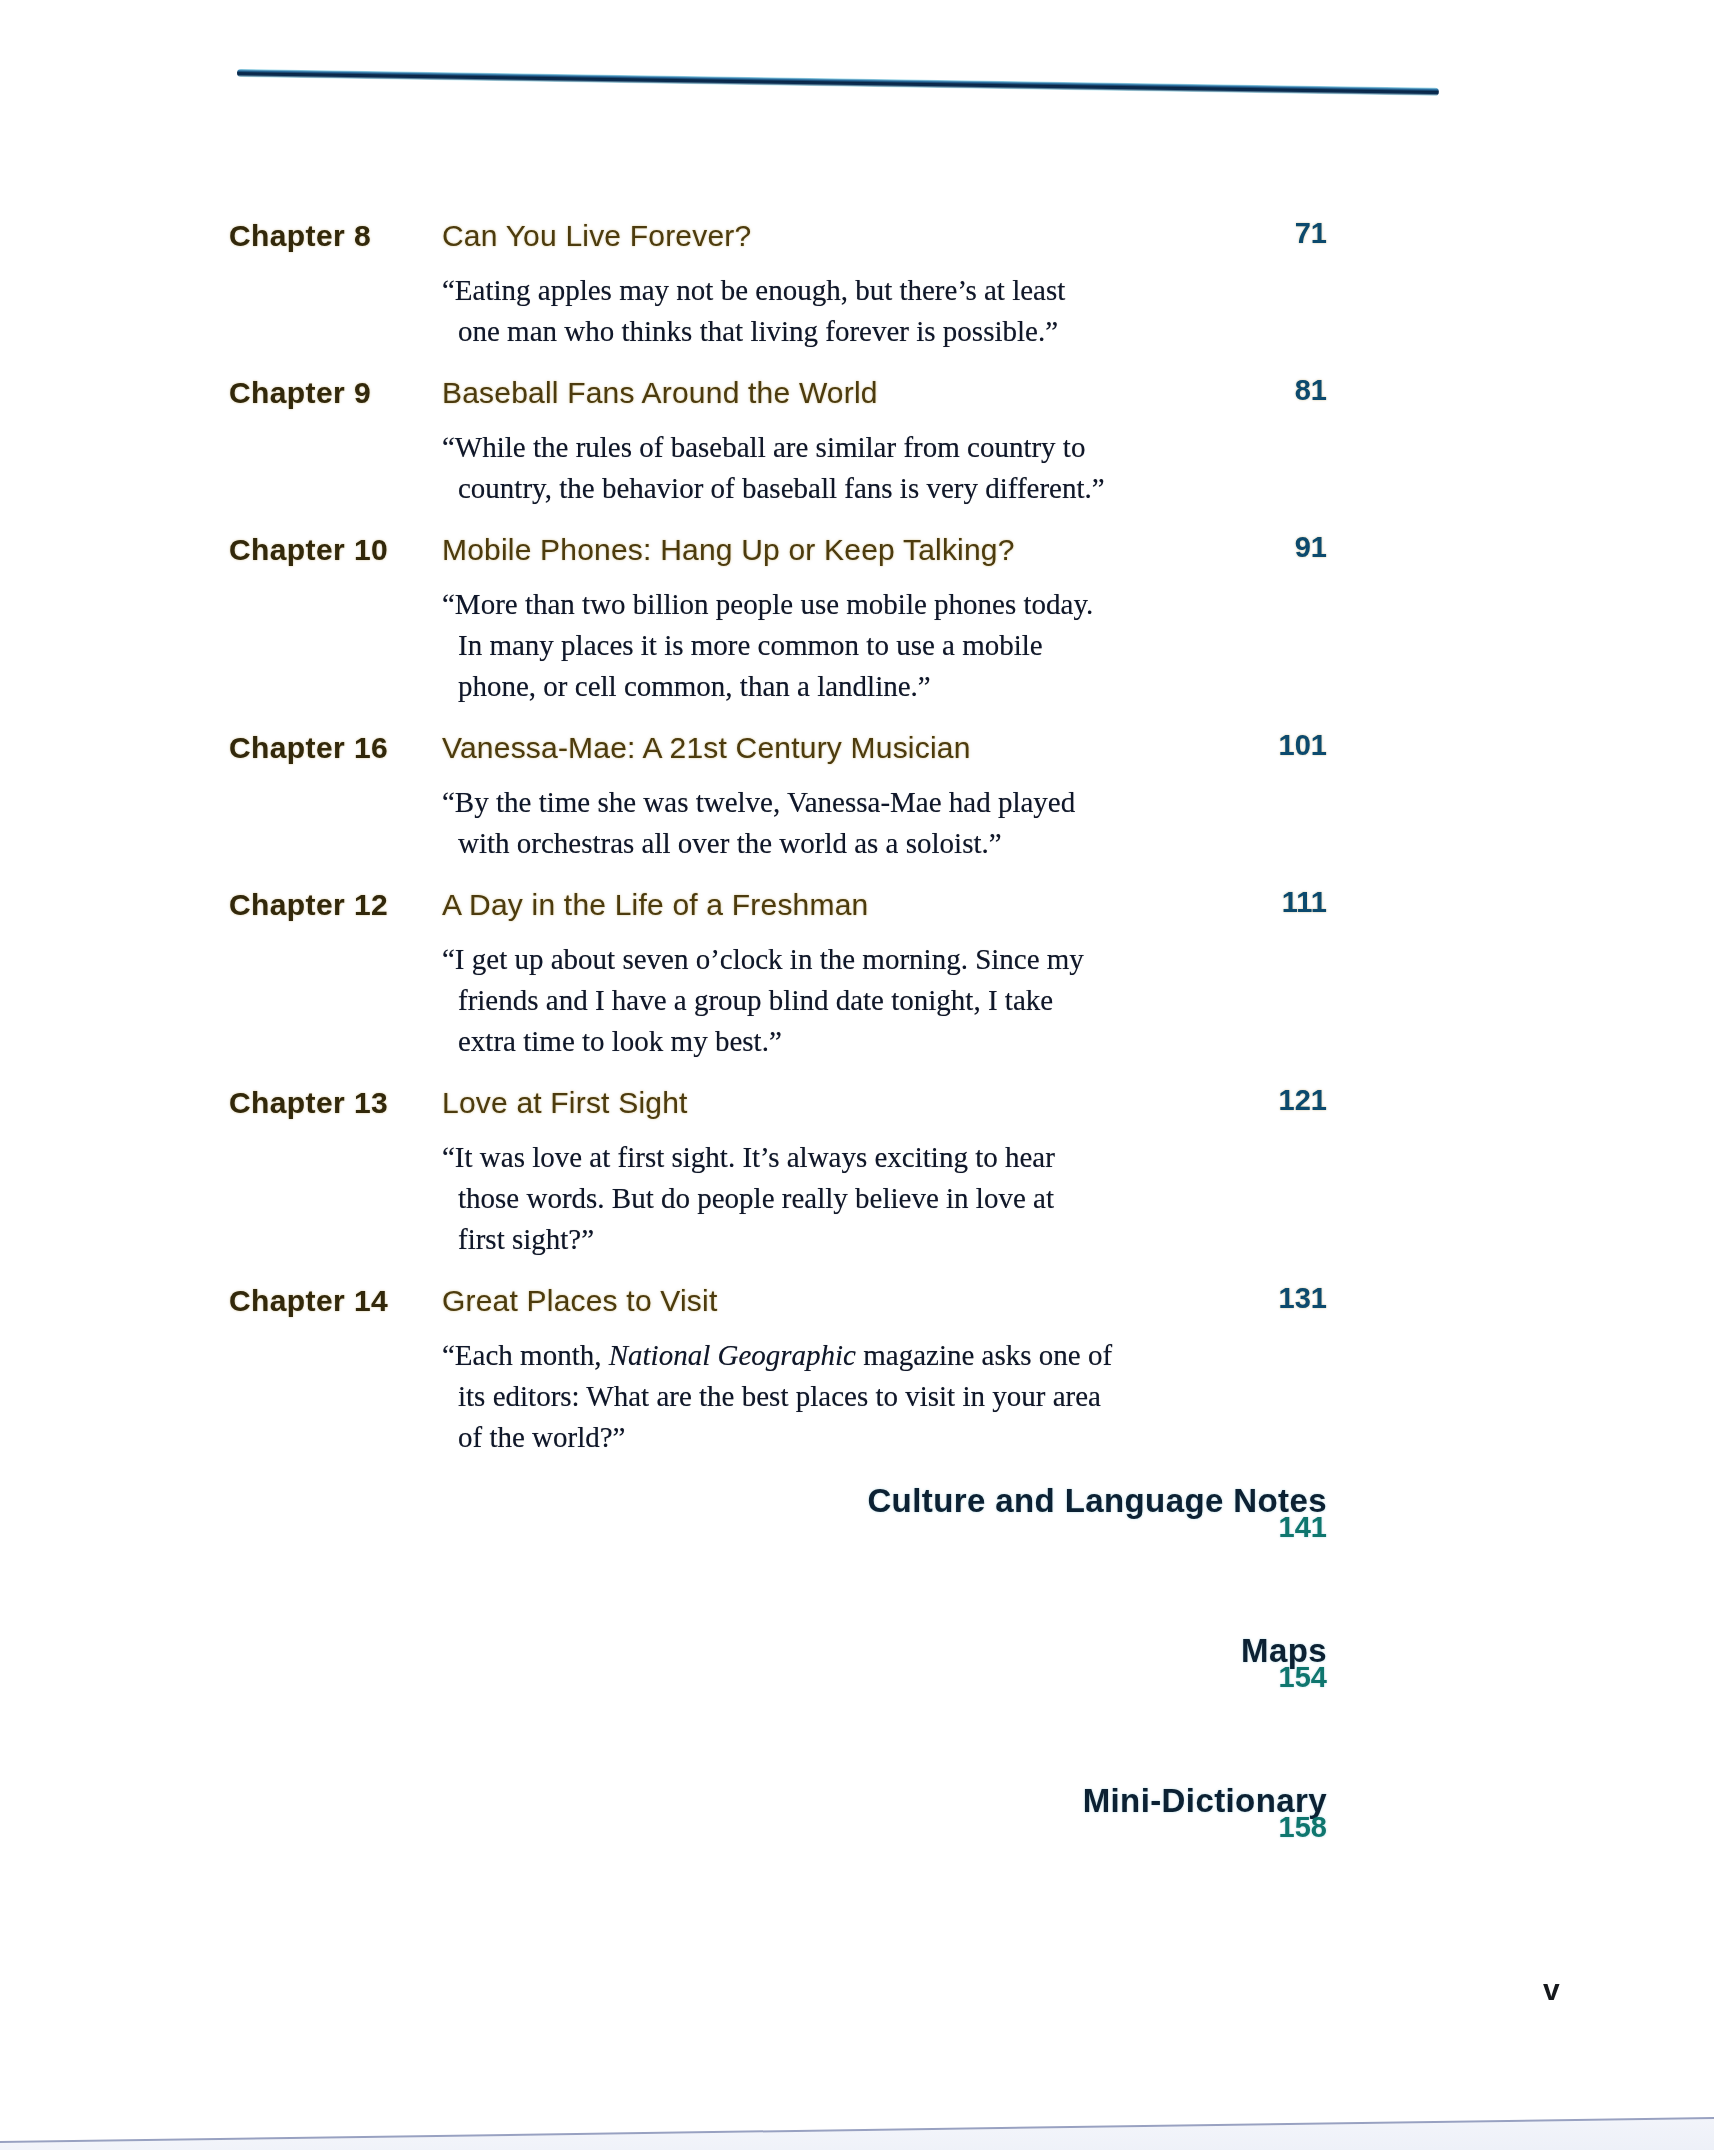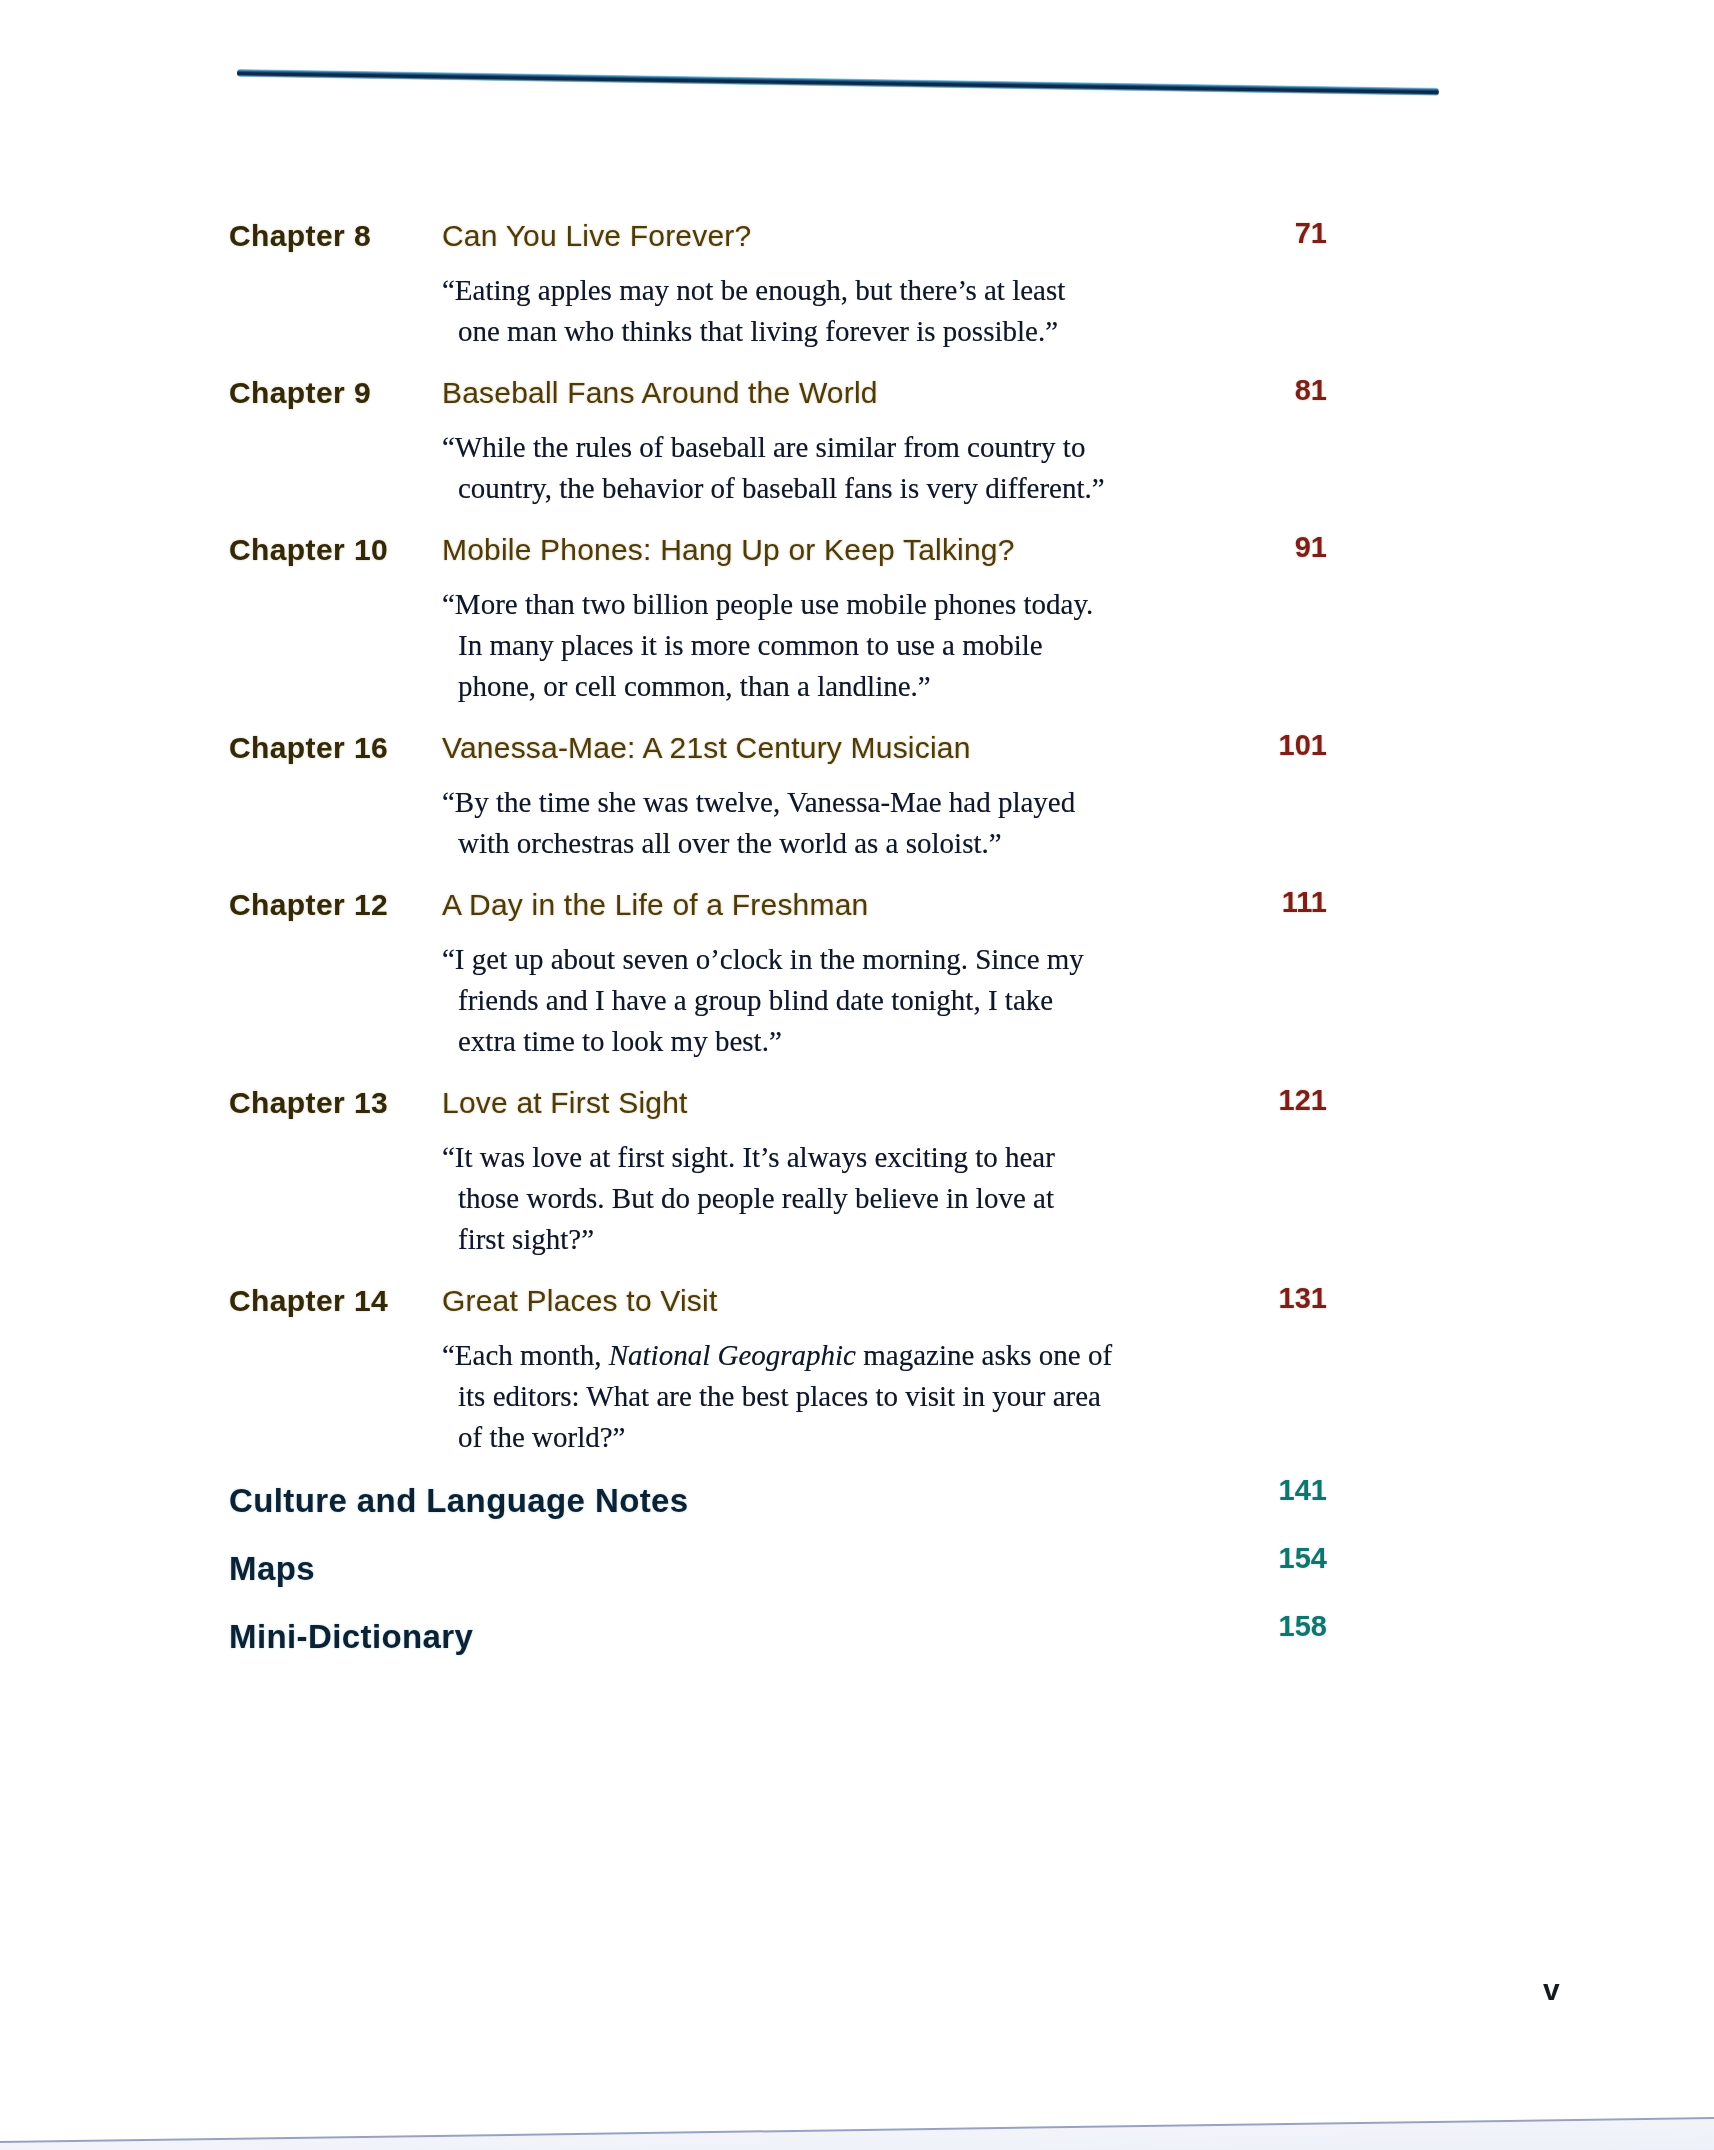--- a/index.html
+++ b/index.html
@@ -59,42 +59,42 @@
     text-shadow: 0 0 2.2px rgba(165, 128, 26, 0.5);
     white-space: nowrap;
   }
 
   .chapter-page {
     flex: 0 0 82px;
     text-align: right;
     font-size: 29px;
     line-height: 34px;
     font-weight: bold;
-    color: #7f1d1d;
+    color: #0c4a6e;
     text-shadow: 0 0 2.2px rgba(152, 118, 22, 0.45);
     position: relative;
     top: -2.9px;
   }
 
   .quote {
     margin: 17px 0 0 213px;
     padding-left: 16px;
     text-indent: -16px;
     max-width: 835px;
     font-family: "Liberation Serif", serif;
     font-size: 29px;
     line-height: 41px;
     color: #0f172a;
     text-shadow: 0 0 0.7px rgba(0, 0, 0, 0.45);
   }
   .quote i { font-style: italic; }
 
   .backmatter { margin-top: 1.4px; }
 
-  .section-row { display: flex; align-items: flex-end; margin-bottom: 31px; }
+  .section-row { display: flex; align-items: flex-end; margin-bottom: 31px; flex-direction: column; }
 
   .section-title {
     flex: 1;
     font-size: 33px;
     line-height: 37px;
     font-weight: bold;
     color: #0c2133;
     letter-spacing: 0.4px;
     text-shadow: 0 0 2.2px rgba(28, 134, 164, 0.35);
   }

